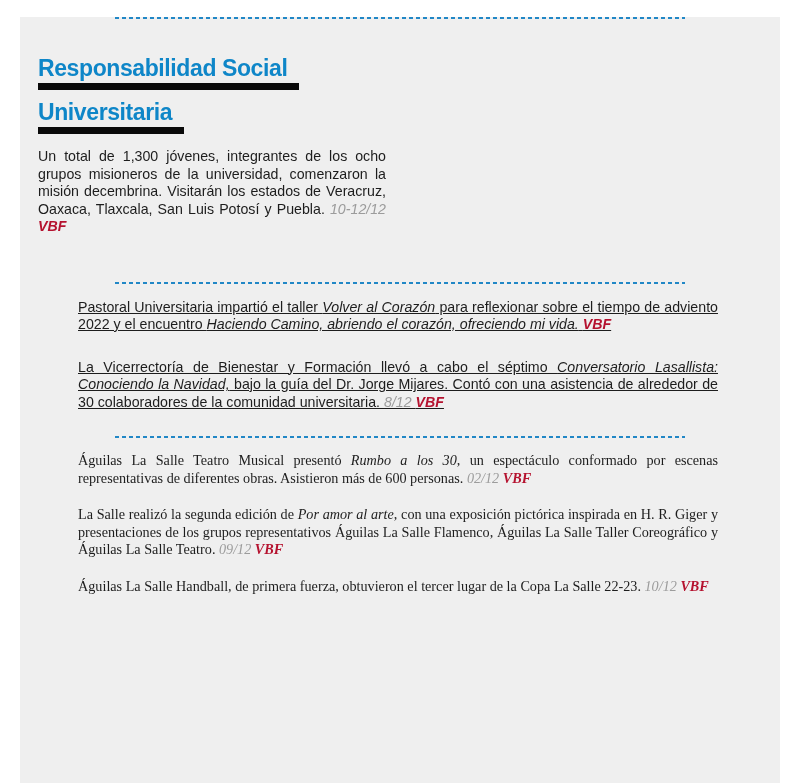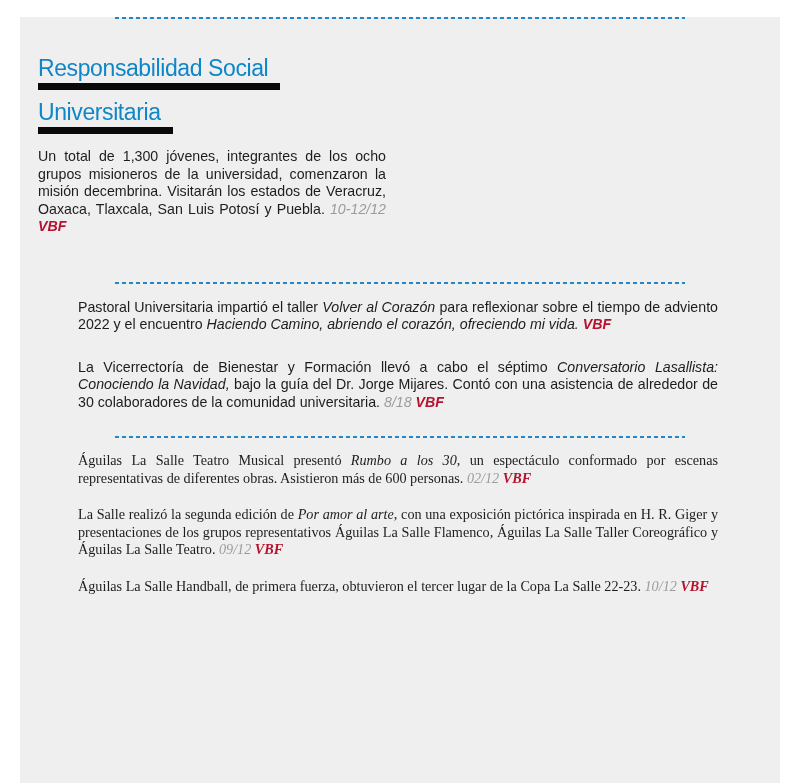--- a/index.html
+++ b/index.html
@@ -17,39 +17,39 @@
     width:570px; height:2px; margin:0 auto;
     background:repeating-linear-gradient(90deg, var(--dash) 0 4px, transparent 4px 7px);
   }
   .dash-1{padding-top:0; margin-top:17px;}
   .dash-2{margin-top:46px;}
   .dash-3{margin-top:10px;}
   .section-title{line-height:0;}
   .title-line{display:block; line-height:0; margin-bottom:9px;}
   .title-text{
     display:inline-block;
-    font-size:23px; font-weight:normal; letter-spacing:-0.4px;
+    font-size:23px; font-weight:bold; letter-spacing:-0.4px;
     color:var(--blue); line-height:27px;
     border-bottom:7px solid var(--bar);
     padding-bottom:1px; padding-right:12px;
   }
   .sec1 .section-title{margin:36px 0 0 18px;}
   .sec2 .section-title, .sec3 .section-title{margin:31px 0 0 58px;}
   .body-copy{
     font-size:14.2px; line-height:17.5px; color:var(--text);
     text-align:justify;
   }
   .two-cols{
     margin:14px 0 0 18px; width:727px;
     display:flex; gap:17px;flex-direction:column;
   }
   .col-left{width:348px; flex:none;}
   .col-right{width:362px; flex:none;}
   .sec-body{margin:15px 0 0 58px; width:640px;}
-  .sec2 .news-paragraph{margin-bottom:25px;}
+  .sec2 .news-paragraph{margin-bottom:25px;text-decoration:underline;}
   .sec3 .sec-body{margin-top:14px;}
   .sec3 .news-paragraph{margin-bottom:19px;font-family:Liberation Serif, serif;}
   .sec3 .news-paragraph:nth-child(3){margin-top:13px; margin-bottom:12px;}
   .em{font-style:italic;}
   .date{color:var(--date); font-style:italic;}
   .vbf{color:var(--vbf); font-style:italic; font-weight:bold;}
 </style>
 </head>
 <body>
 
@@ -65,21 +65,21 @@
     <div class="two-cols body-copy">
       <p class="col-left news-paragraph"><span>Un total de 1,300 jóvenes, integrantes de los ocho grupos misioneros de la universidad, comenzaron la misión decembrina. Visitarán los estados de Veracruz, Oaxaca, Tlaxcala, San Luis Potosí y Puebla. </span><span class="date">10-12/12 </span><span class="vbf">VBF</span></p>
     </div>
   </div>
 
   <div class="dash-sep dash-2"></div>
 
   <div class="sec2">
     <div class="sec-body body-copy">
       <p class="news-paragraph"><span>Pastoral Universitaria impartió el taller </span><span class="em">Volver al Corazón</span><span> para reflexionar sobre el tiempo de adviento 2022 y el encuentro </span><span class="em">Haciendo Camino, abriendo el corazón, ofreciendo mi vida.</span><span> </span><span class="vbf">VBF</span></p>
-      <p class="news-paragraph"><span>La Vicerrectoría de Bienestar y Formación llevó a cabo el séptimo </span><span class="em">Conversatorio Lasallista: Conociendo la Navidad,</span><span> bajo la guía del Dr. Jorge Mijares. Contó con una asistencia de alrededor de 30 colaboradores de la comunidad universitaria. </span><span class="date">8/18 </span><span class="vbf">VBF</span></p>
+      <p class="news-paragraph"><span>La Vicerrectoría de Bienestar y Formación llevó a cabo el séptimo </span><span class="em">Conversatorio Lasallista: Conociendo la Navidad,</span><span> bajo la guía del Dr. Jorge Mijares. Contó con una asistencia de alrededor de 30 colaboradores de la comunidad universitaria. </span><span class="date">8/12 </span><span class="vbf">VBF</span></p>
     </div>
   </div>
 
   <div class="dash-sep dash-3"></div>
 
   <div class="sec3">
     <div class="sec-body body-copy">
       <p class="news-paragraph"><span>Águilas La Salle Teatro Musical presentó </span><span class="em">Rumbo a los 30</span><span>, un espectáculo conformado por escenas representativas de diferentes obras. Asistieron más de 600 personas. </span><span class="date">02/12 </span><span class="vbf">VBF</span></p>
       <p class="news-paragraph"><span>La Salle realizó la segunda edición de </span><span class="em">Por amor al arte</span><span>, con una exposición pictórica inspirada en H. R. Giger y presentaciones de los grupos representativos Águilas La Salle Flamenco, Águilas La Salle Taller Coreográfico y Águilas La Salle Teatro. </span><span class="date">09/12 </span><span class="vbf">VBF</span></p>
       <p class="news-paragraph"><span>Águilas La Salle Handball, de primera fuerza, obtuvieron el tercer lugar de la Copa La Salle 22-23. </span><span class="date">10/12 </span><span class="vbf">VBF</span></p>

